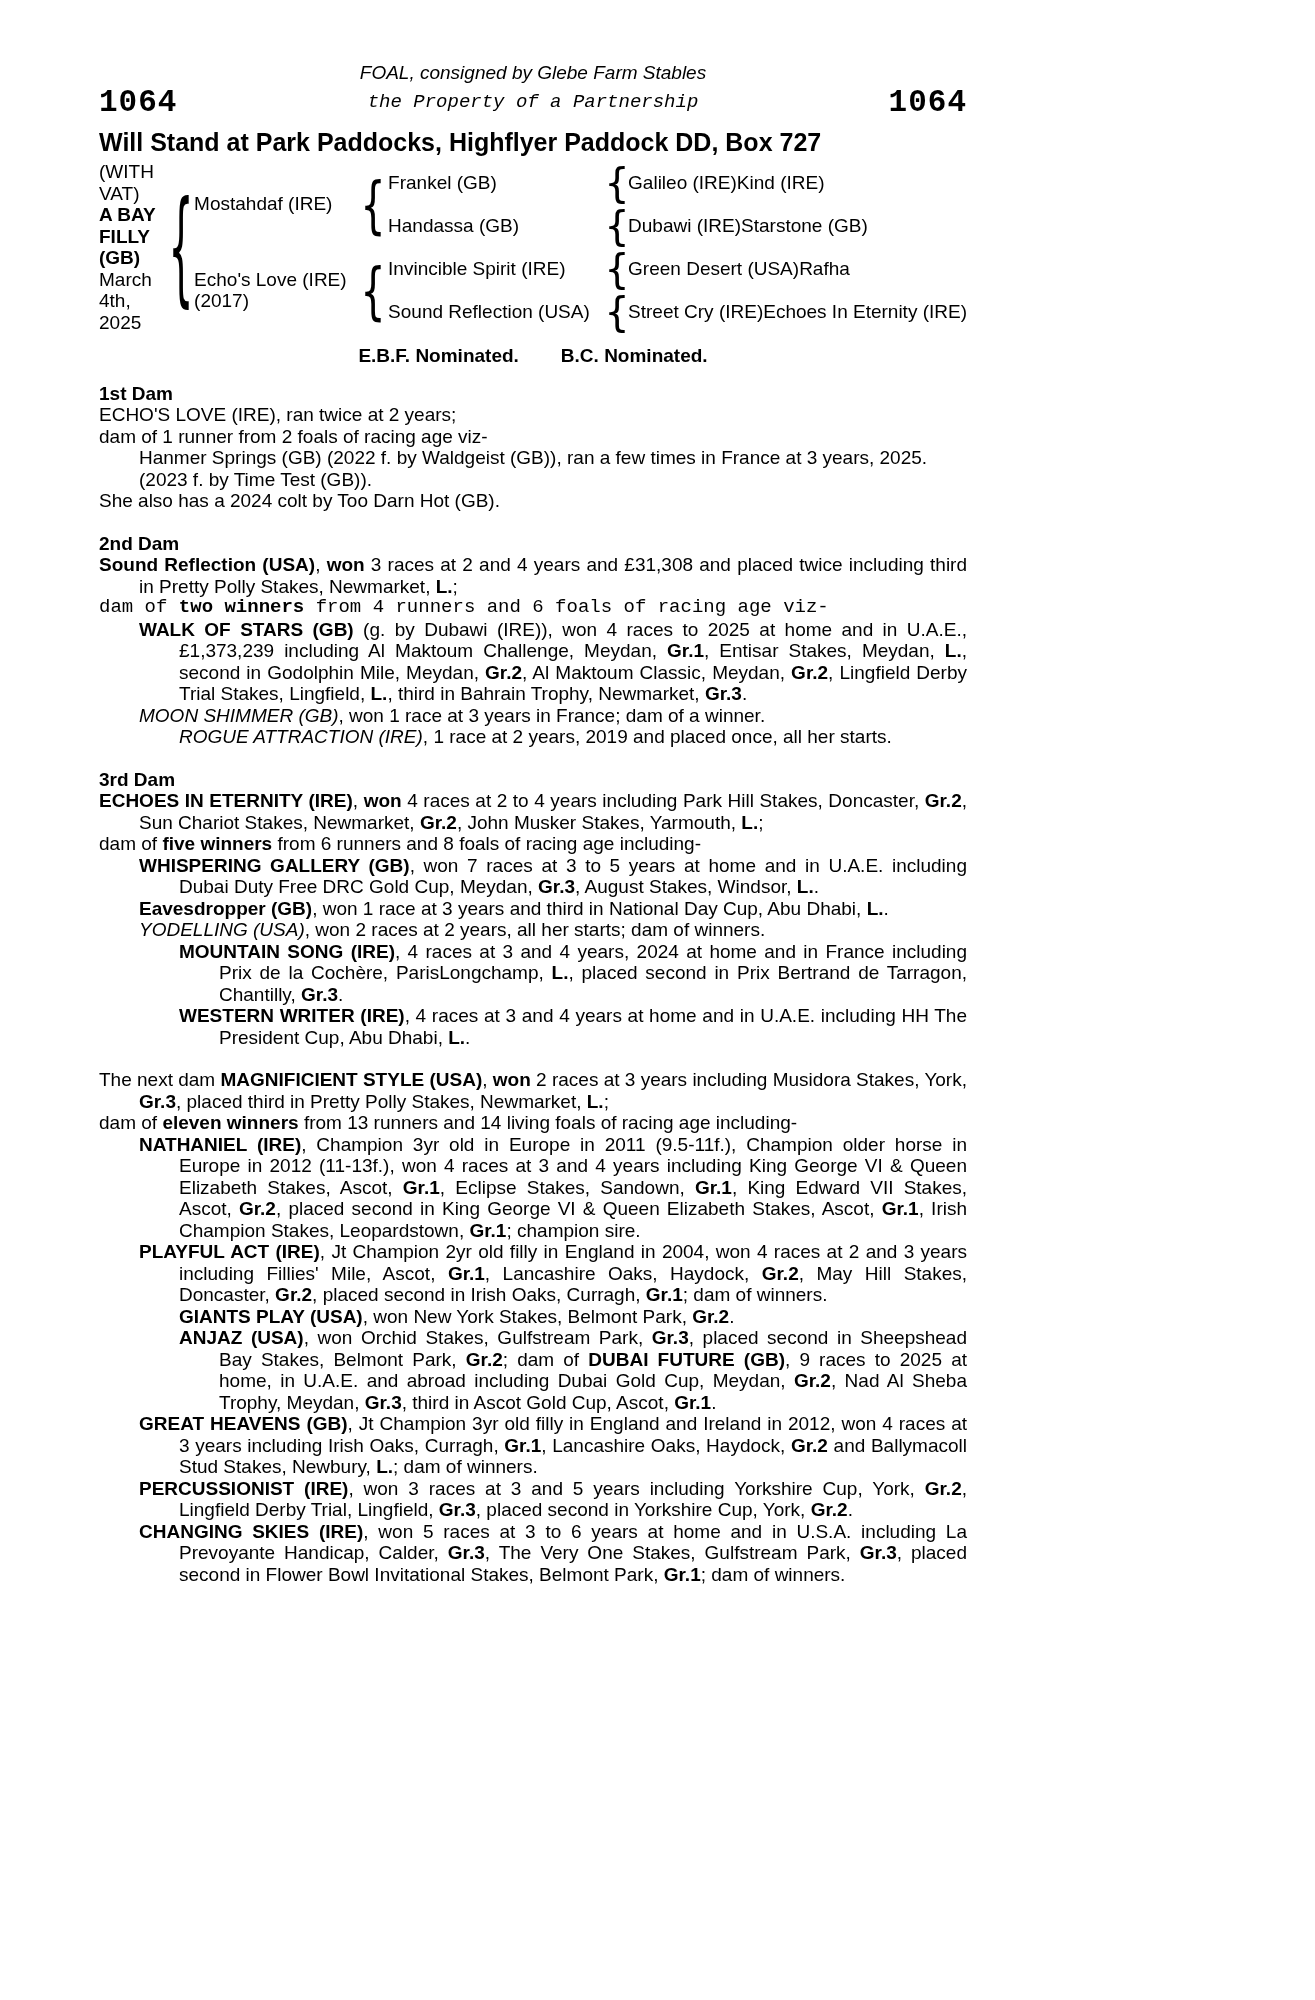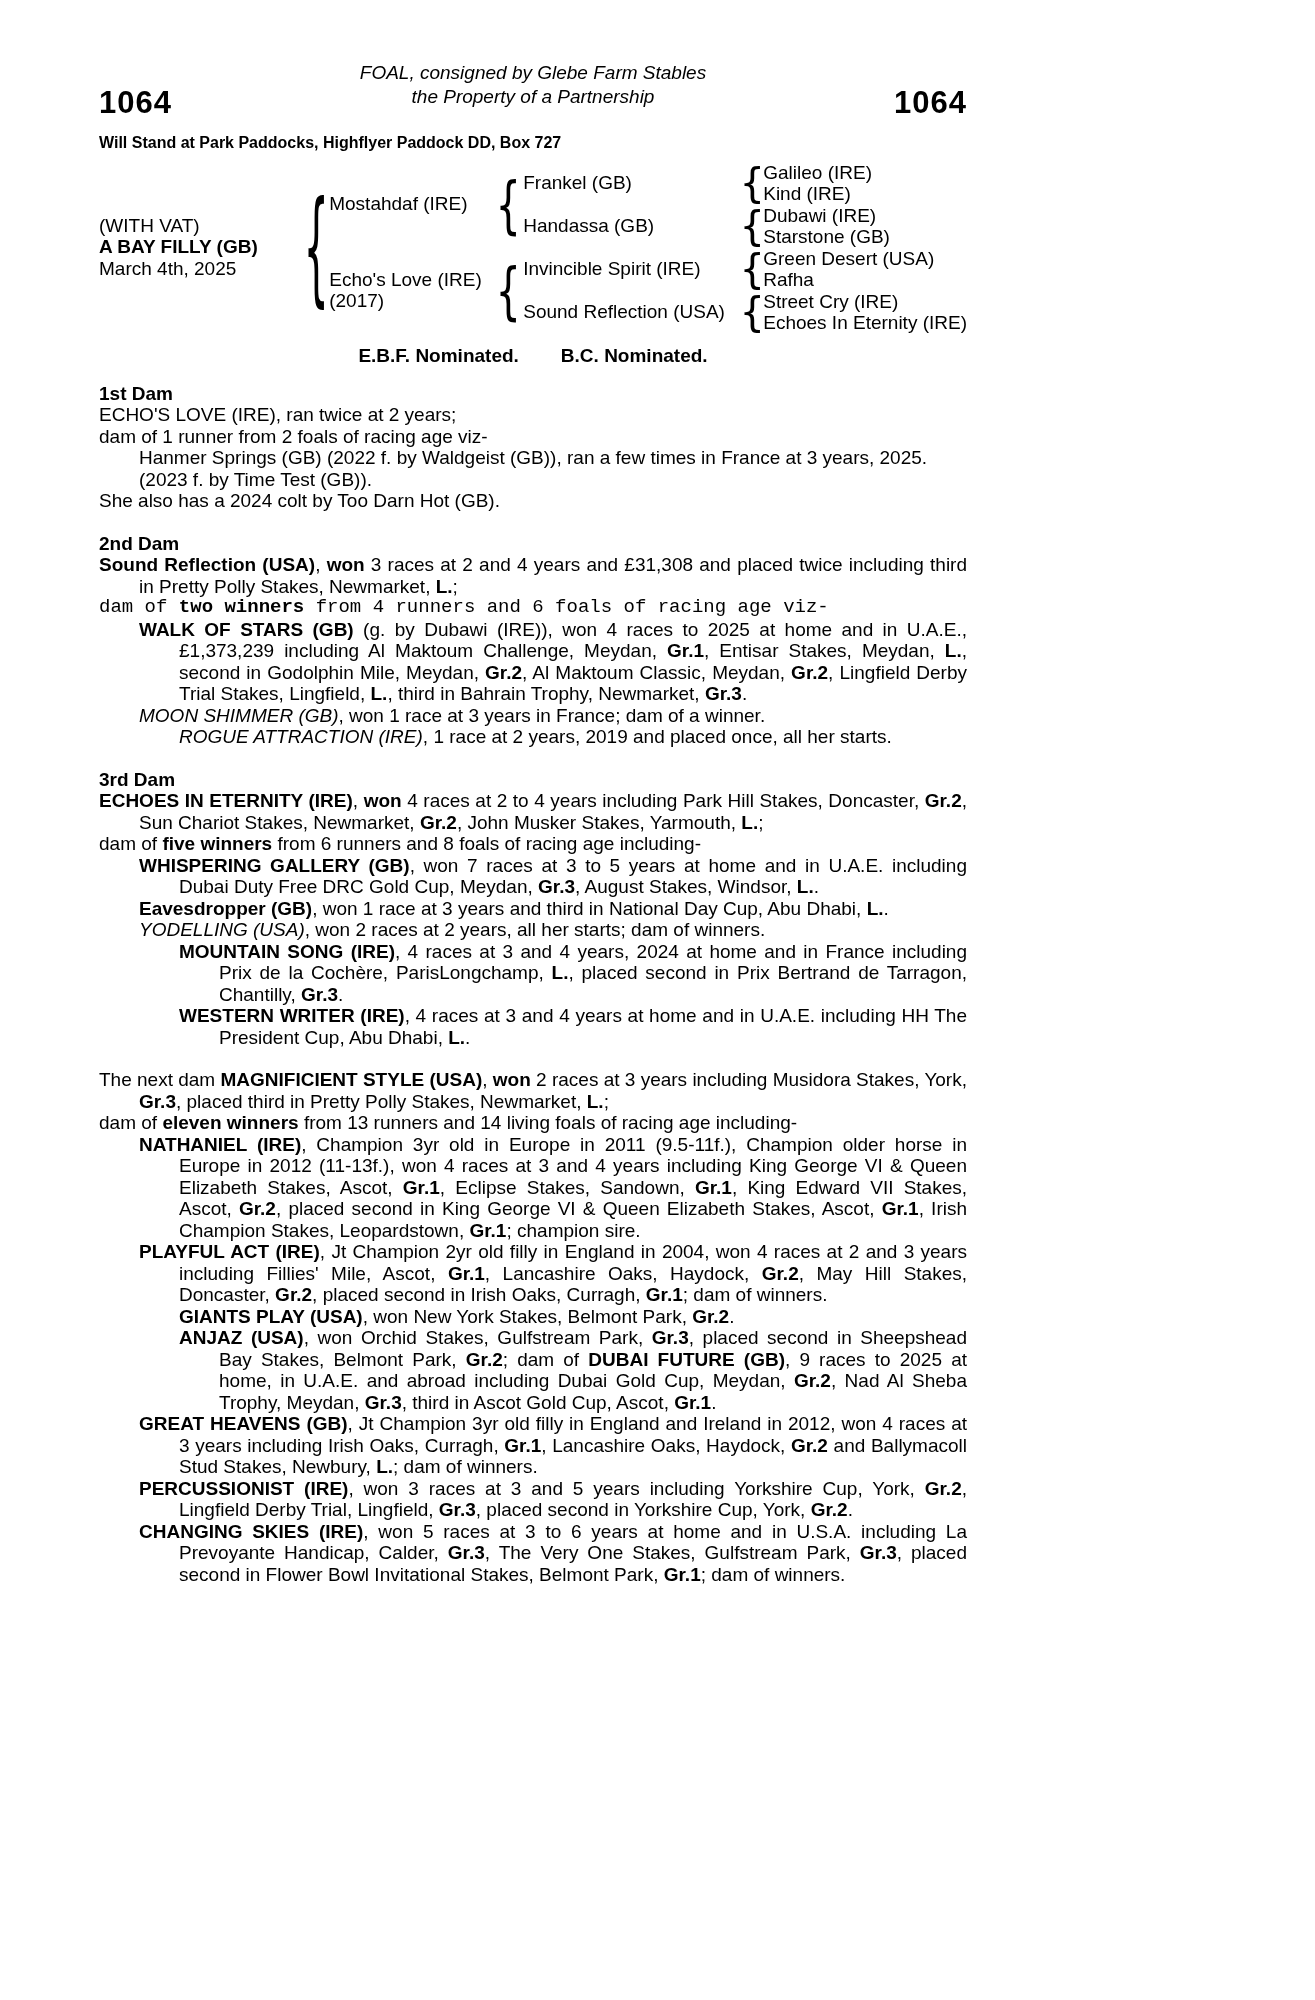--- a/index.html
+++ b/index.html
@@ -20,37 +20,38 @@
     left: 75px;
     top: 62px;
     width: 868px;
   }
   .consign-line {
     text-align: center;
     font-style: italic;
   }
   .lot-row {
     display: flex;
-    align-items: flex-start;
+    align-items: center;
     margin-top: 2px;
+    font-family: Liberation Mono, monospace;
   }
   .lot-number {
     font-weight: bold;
     font-size: 31px;
     line-height: 34px;
     letter-spacing: 1px;
   }
   .property-line {
     flex: 1;
     text-align: center;
     font-style: italic;
   }
   .stand-line {
     font-weight: bold;
-    font-size: 16px;
+    font-size: 25px;
     margin-top: 12px;
   }
   
   .pedigree {
     display: flex;
     align-items: center;
     margin-top: 8px;
     width: 100%;
   }
   .ped-subject { width: 208px; }
@@ -71,21 +72,21 @@
   }
   .brace-xl .brace-glyph { transform: scaleY(3.1); }
   .brace-md .brace-glyph { transform: scaleY(1.55); }
   .brace-sm .brace-glyph { transform: scaleY(1.0); }
   .ped-gens { display: flex; flex-direction: column; flex: 1; }
   .half { display: flex; align-items: center; }
   .g1name { width: 168px; padding-left: 2px; }
   .g2col { display: flex; flex-direction: column; flex: 1; }
   .g2row { display: flex; align-items: center; min-height: 43px; }
   .g2name { width: 218px; padding-left: 4px; }
-  .g3col { display: flex; flex-direction: column; flex: 1; }
+  .g3col { display: flex; flex-direction: row; flex: 1; }
   .g3name { line-height: 21px; white-space: nowrap; }
   .nominations {
     display: flex;
     justify-content: center;
     gap: 42px;
     font-weight: bold;
     margin-top: 12px;
   }
   
   .dam-sections { margin-top: 16px; }

